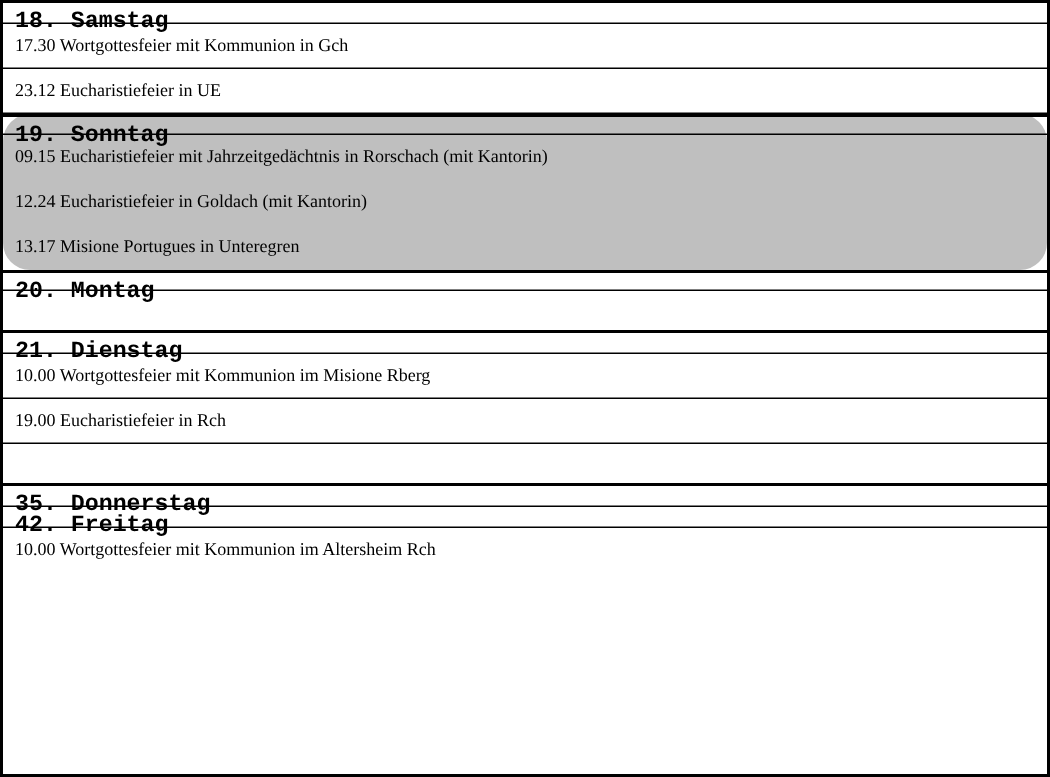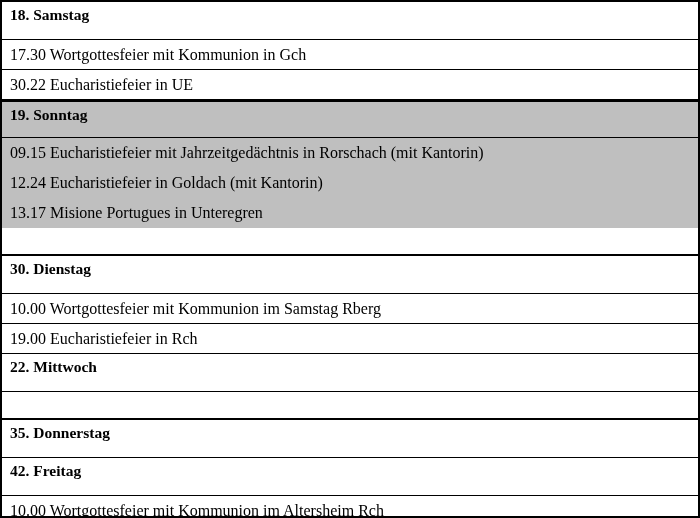--- a/index.html
+++ b/index.html
@@ -23,80 +23,82 @@
     border-left: 2px solid #000;
     border-right: 2px solid #000;
     background: #ffffff;
   }
   .day-block {
     box-sizing: border-box;
     width: 100%;
   }
   .day-block.highlight {
     background: #bfbfbf;
+    border-radius: 18px;
   }
   .day-header {
     box-sizing: border-box;
-    height: 38px;
+    height: 14px;
     line-height: 25px;
     padding: 0 16px 0 8px;
     font-weight: bold;
     font-size: 15.5px;
     border-bottom: 1px solid #000;
+    font-family: Liberation Mono, monospace;
   }
   .day-header.thick-top {
     border-top: 2px solid #000;
   }
   .event-row {
     box-sizing: border-box;
     height: 30px;
     line-height: 29px;
     padding: 0 0 16px 8px;
-    font-size: 16px;
+    font-size: 12px;
     border-bottom: 1px solid #000;
   }
   .event-row.no-border {
     border-bottom: none;
   }
   .spacer-row {
     box-sizing: border-box;
     height: 28px;
     border-bottom: 2px solid #000;
   }
 </style>
 </head>
 <body>
 
 <div class="schedule">
 
   <div class="day-block">
     <div class="day-header">18. Samstag</div>
     <div class="event-row">17.30 Wortgottesfeier mit Kommunion in Gch</div>
-    <div class="event-row">30.22 Eucharistiefeier in UE</div>
+    <div class="event-row">23.12 Eucharistiefeier in UE</div>
   </div>
 
   <div class="day-block highlight">
     <div class="day-header thick-top">19. Sonntag</div>
     <div class="event-row no-border">09.15 Eucharistiefeier mit Jahrzeitgedächtnis in Rorschach (mit Kantorin)</div>
     <div class="event-row no-border">12.24 Eucharistiefeier in Goldach (mit Kantorin)</div>
     <div class="event-row no-border">13.17 Misione Portugues in Unteregren</div>
   </div>
 
   <div class="day-block">
+    <div class="day-header thick-top">20. Montag</div>
     <div class="spacer-row"></div>
   </div>
 
   <div class="day-block">
-    <div class="day-header">30. Dienstag</div>
-    <div class="event-row">10.00 Wortgottesfeier mit Kommunion im Samstag Rberg</div>
+    <div class="day-header">21. Dienstag</div>
+    <div class="event-row">10.00 Wortgottesfeier mit Kommunion im Misione Rberg</div>
     <div class="event-row">19.00 Eucharistiefeier in Rch</div>
   </div>
 
   <div class="day-block">
-    <div class="day-header">22. Mittwoch</div>
     <div class="spacer-row"></div>
   </div>
 
   <div class="day-block">
     <div class="day-header">35. Donnerstag</div>
   </div>
 
   <div class="day-block">
     <div class="day-header">42. Freitag</div>
     <div class="event-row no-border">10.00 Wortgottesfeier mit Kommunion im Altersheim Rch</div>

